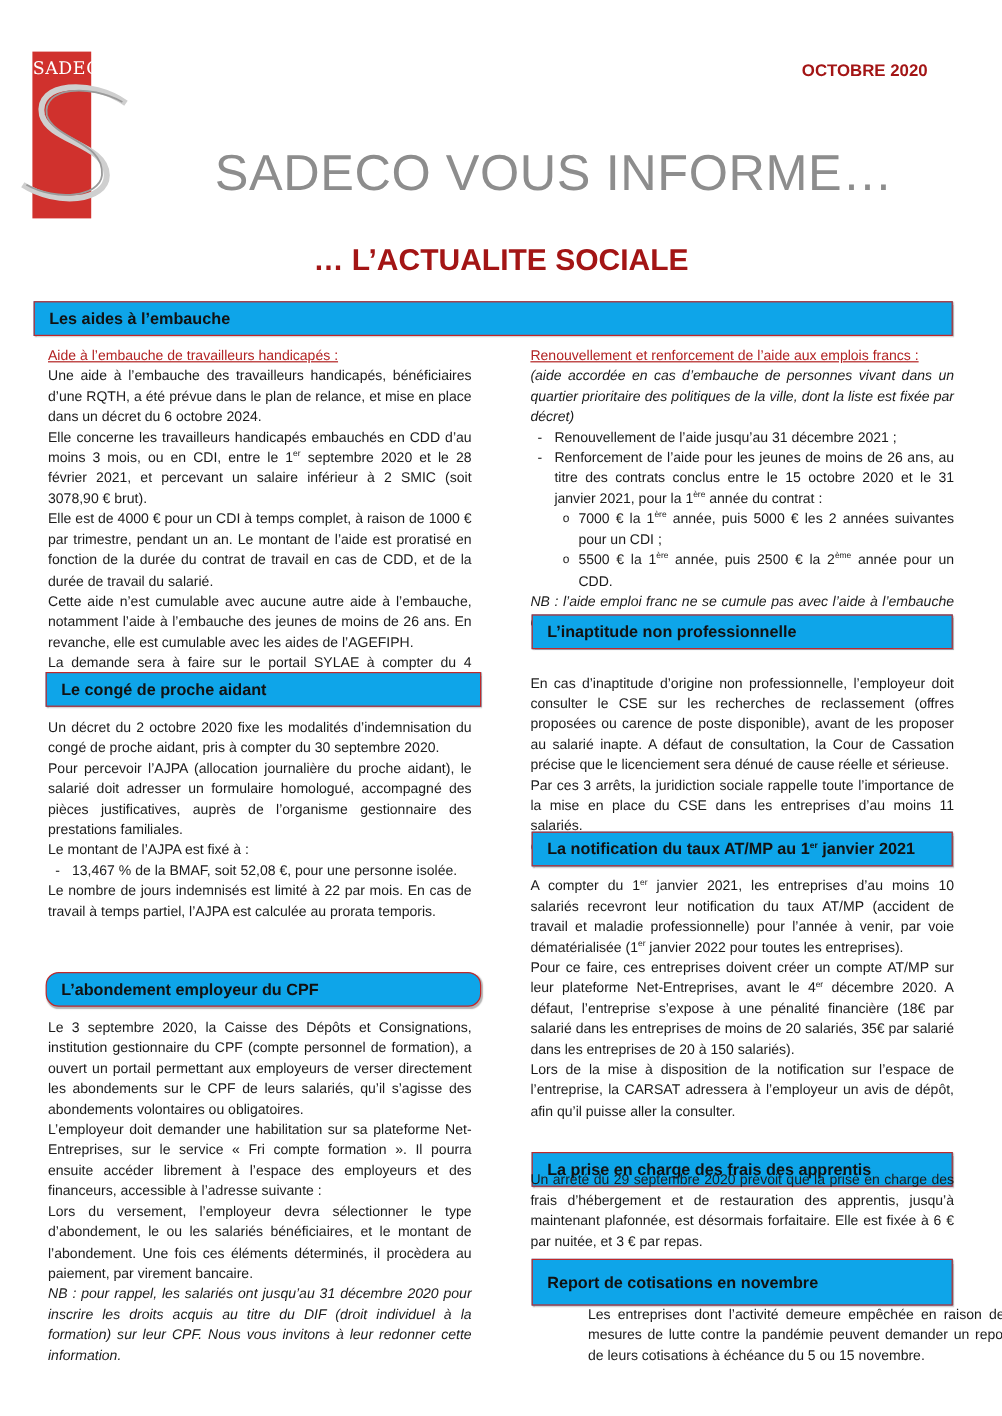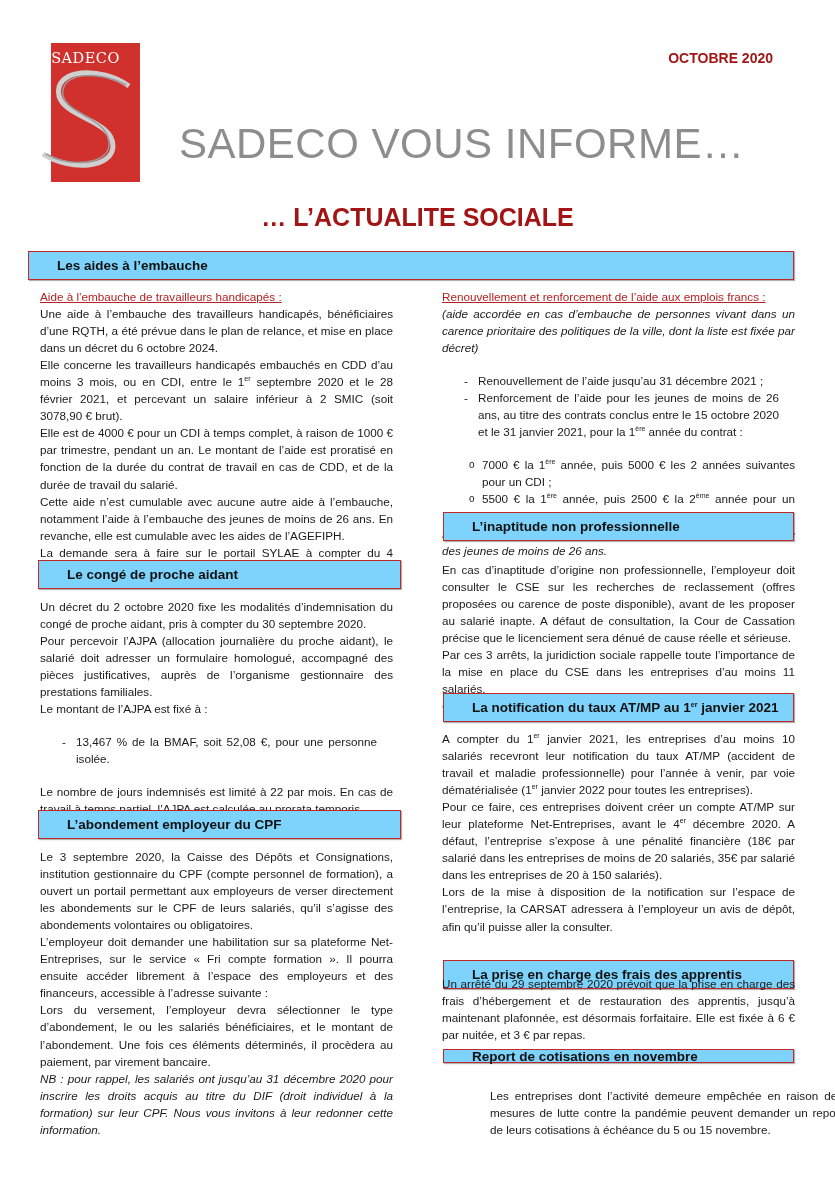--- a/index.html
+++ b/index.html
@@ -1,52 +1,51 @@
 <!DOCTYPE html>
 <html><head>
 <meta charset="utf-8">
 <style>
   html, body { margin: 0; padding: 0; background: #ffffff; }
   body {
     width: 835px; height: 1180px; position: relative; overflow: hidden;
     font-family: "Liberation Sans", sans-serif; color: #1a1a1a;
   }
   .logo {
-    position: absolute; left: 27px; top: 43px; width: 89px; height: 139px;
+    position: absolute; left: 27px; top: 43px; width: 49px; height: 139px;
     background: #d0312d;
-    margin-left: 24px;
   }
   .logo-text {
     position: absolute; top: 7px; left: 0; width: 69px; text-align: center;
     color: #fff; font-family: "DejaVu Serif", serif; font-size: 14.5px; letter-spacing: 0.5px;
   }
   .logo svg { position: absolute; left: -10px; top: 25px; }
   .date {
     position: absolute; right: 62px; top: 50px; color: #a31515; font-weight: bold; font-size: 14px;
   }
   .main-title {
     position: absolute; left: 179px; top: 120px; color: #8d8d8d; font-size: 42px; letter-spacing: 0.5px;
   }
   .sub-title {
     position: absolute; left: 0; width: 835px; text-align: center; top: 203px;
     color: #a31515; font-weight: bold; font-size: 25px;
   }
   .section-box {
-    position: absolute; background: #7dd3fc; border: 1.5px solid #c0282a;
+    position: absolute; background: #0ea5e9; border: 1.5px solid #c0282a;
     box-shadow: 1px 1px 1px rgba(0,0,0,0.3);
     font-weight: bold; font-size: 13.5px; color: #111;
-    padding-left: 28px; box-sizing: border-box; display: flex; align-items: center;
+    padding-left: 12px; box-sizing: border-box; display: flex; align-items: center;
   }
   .col {
     position: absolute; font-size: 11.7px; line-height: 17.05px; text-align: justify;
   }
   .col p { margin: 0; }
   .underline-red { color: #b22222; text-decoration: underline; }
   .italic { font-style: italic; }
-  .dash-list { margin: 16px; padding: 0; list-style: none; }
+  .dash-list { margin: 0; padding: 0; list-style: none; }
   .dash-list li { position: relative; padding-left: 20px; }
   .dash-list li::before { content: "-"; position: absolute; left: 6px; }
   .circle-list { margin: 0; padding: 0; list-style: none; }
   .circle-list li { position: relative; padding-left: 40px; }
   .circle-list li::before { content: "o"; position: absolute; left: 27px; font-size: 10px; }
   .link { color: #b22222; text-decoration: underline; text-align: center; display: block; }
   sup { font-size: 7px; line-height: 0; }
 </style>
 </head>
 <body>
@@ -70,21 +69,21 @@
   <p class="underline-red">Aide à l’embauche de travailleurs handicapés :</p>
   <p>Une aide à l’embauche des travailleurs handicapés, bénéficiaires d’une RQTH, a été prévue dans le plan de relance, et mise en place dans un décret du 6 octobre 2024.</p>
   <p><span>Elle concerne les travailleurs handicapés embauchés en CDD d’au moins 3 mois, ou en CDI, entre le 1</span><sup>er</sup><span> septembre 2020 et le 28 février 2021, et percevant un salaire inférieur à 2 SMIC (soit 3078,90 € brut).</span></p>
   <p>Elle est de 4000 € pour un CDI à temps complet, à raison de 1000 € par trimestre, pendant un an. Le montant de l’aide est proratisé en fonction de la durée du contrat de travail en cas de CDD, et de la durée de travail du salarié.</p>
   <p>Cette aide n’est cumulable avec aucune autre aide à l’embauche, notamment l’aide à l’embauche des jeunes de moins de 26 ans. En revanche, elle est cumulable avec les aides de l’AGEFIPH.</p>
   <p>La demande sera à faire sur le portail SYLAE à compter du 4 janvier 2021, et l’aide sera gérée par l’ASP.</p>
 </div>
 
 <div class="col" style="left:442px; top:288px; width:353px;">
   <p class="underline-red">Renouvellement et renforcement de l’aide aux emplois francs :</p>
-  <p class="italic">(aide accordée en cas d’embauche de personnes vivant dans un carence prioritaire des politiques de la ville, dont la liste est fixée par décret)</p>
+  <p class="italic">(aide accordée en cas d’embauche de personnes vivant dans un quartier prioritaire des politiques de la ville, dont la liste est fixée par décret)</p>
   <ul class="dash-list">
     <li>Renouvellement de l’aide jusqu’au 31 décembre 2021 ;</li>
     <li><span>Renforcement de l’aide pour les jeunes de moins de 26 ans, au titre des contrats conclus entre le 15 octobre 2020 et le 31 janvier 2021, pour la 1</span><sup>ère</sup><span> année du contrat :</span></li>
   </ul>
   <ul class="circle-list">
     <li><span>7000 € la 1</span><sup>ère</sup><span> année, puis 5000 € les 2 années suivantes pour un CDI ;</span></li>
     <li><span>5500 € la 1</span><sup>ère</sup><span> année, puis 2500 € la 2</span><sup>ème</sup><span> année pour un CDD.</span></li>
   </ul>
   <p class="italic">NB : l’aide emploi franc ne se cumule pas avec l’aide à l’embauche des jeunes de moins de 26 ans.</p>
 </div>
@@ -95,21 +94,21 @@
 <div class="col" style="left:40px; top:598px; width:353px;">
   <p>Un décret du 2 octobre 2020 fixe les modalités d’indemnisation du congé de proche aidant, pris à compter du 30 septembre 2020.</p>
   <p>Pour percevoir l’AJPA (allocation journalière du proche aidant), le salarié doit adresser un formulaire homologué, accompagné des pièces justificatives, auprès de l’organisme gestionnaire des prestations familiales.</p>
   <p>Le montant de l’AJPA est fixé à :</p>
   <ul class="dash-list">
     <li>13,467 % de la BMAF, soit 52,08 €, pour une personne isolée.</li>
   </ul>
   <p>Le nombre de jours indemnisés est limité à 22 par mois. En cas de travail à temps partiel, l’AJPA est calculée au prorata temporis.</p>
 </div>
 
-<div class="section-box" style="left:38px; top:810px; width:363px; height:29px;">
+<div class="section-box" style="left:38px; top:810px; width:363px; height:29px;border-radius:11px;">
   <span>L’abondement employeur du CPF</span>
 </div>
 <div class="col" style="left:40px; top:848px; width:353px;">
   <p>Le 3 septembre 2020, la Caisse des Dépôts et Consignations, institution gestionnaire du CPF (compte personnel de formation), a ouvert un portail permettant aux employeurs de verser directement les abondements sur le CPF de leurs salariés, qu’il s’agisse des abondements volontaires ou obligatoires.</p>
   <p>L’employeur doit demander une habilitation sur sa plateforme Net-Entreprises, sur le service « Fri compte formation ». Il pourra ensuite accéder librement à l’espace des employeurs et des financeurs, accessible à l’adresse suivante :</p>
   <p>Lors du versement, l’employeur devra sélectionner le type d’abondement, le ou les salariés bénéficiaires, et le montant de l’abondement. Une fois ces éléments déterminés, il procèdera au paiement, par virement bancaire.</p>
   <p class="italic">NB : pour rappel, les salariés ont jusqu’au 31 décembre 2020 pour inscrire les droits acquis au titre du DIF (droit individuel à la formation) sur leur CPF. Nous vous invitons à leur redonner cette information.</p>
 </div>
 
 <div class="section-box" style="left:443px; top:512px; width:351px; height:29px;">
@@ -130,18 +129,18 @@
   <p>Lors de la mise à disposition de la notification sur l’espace de l’entreprise, la CARSAT adressera à l’employeur un avis de dépôt, afin qu’il puisse aller la consulter.</p>
 </div>
 
 <div class="section-box" style="left:443px; top:960px; width:351px; height:29px;">
   <span>La prise en charge des frais des apprentis</span>
 </div>
 <div class="col" style="left:442px; top:975px; width:353px;">
   <p>Un arrêté du 29 septembre 2020 prévoit que la prise en charge des frais d’hébergement et de restauration des apprentis, jusqu’à maintenant plafonnée, est désormais forfaitaire. Elle est fixée à 6 € par nuitée, et 3 € par repas.</p>
 </div>
 
-<div class="section-box" style="left:443px; top:1049px; width:351px; height:14px;">
+<div class="section-box" style="left:443px; top:1049px; width:351px; height:39px;">
   <span>Report de cotisations en novembre</span>
 </div>
 <div class="col" style="left:442px; top:1087px; width:353px;margin-left:48px;">
   <p>Les entreprises dont l’activité demeure empêchée en raison des mesures de lutte contre la pandémie peuvent demander un report de leurs cotisations à échéance du 5 ou 15 novembre.</p>
 </div>
 
 </body></html>

